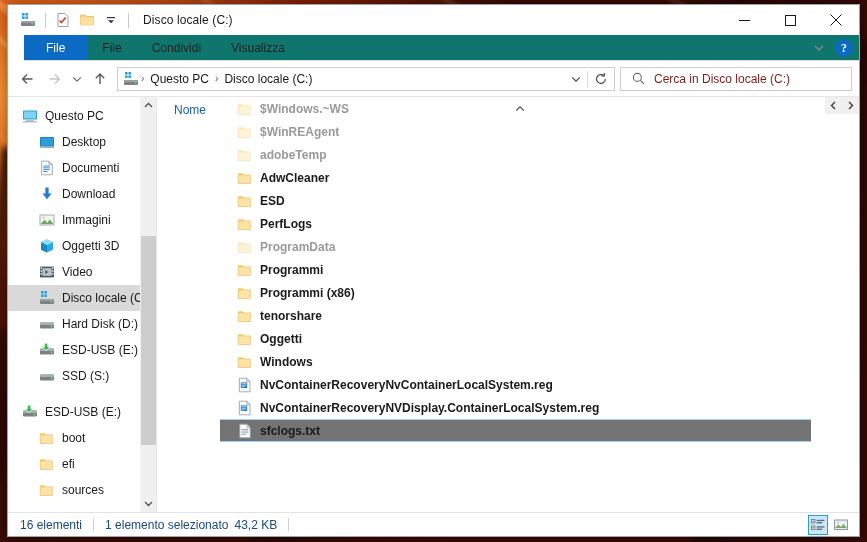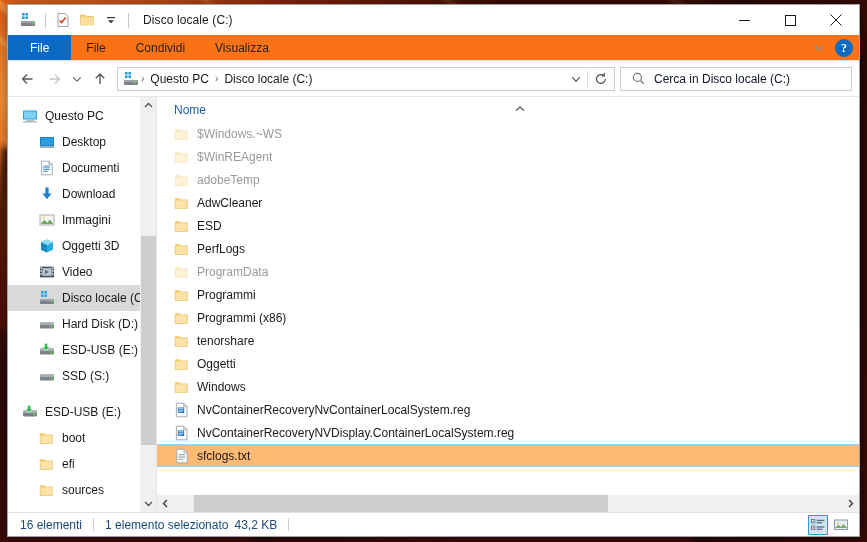--- a/index.html
+++ b/index.html
@@ -55,22 +55,23 @@
   .qat-sep { width:1px; height:15px; background:#c8c8c8; margin:0 5px; }
   .title-text {
     font-size: 12px; color: #1a1a1a; margin-left: 9px;
     white-space: nowrap; letter-spacing: .1px;
   }
   .wincontrols { position:absolute; right:0; top:0; height:30px; display:flex; }
   .wc { width:46px; height:30px; display:flex; align-items:center; justify-content:center; }
   
   .ribbon {
     height: 26px; display:flex; align-items:stretch; position:relative;
-    background:#f97316; flex: 0 0 26px;
+    background:#0f766e; flex: 0 0 26px;
     border-bottom: 1px solid #dededf;
+    margin-left: 16px;
   }
   .tab {
     padding: 0 15px; font-size:12px; color:#1f1f1f;
     display:flex; align-items:center; white-space:nowrap;
   }
   .tab.file { background:#0b6ac4; color:#fff; padding:0 22px; font-weight:400; }
   .ribbon-right { position:absolute; right:6px; top:0; height:26px; display:flex; align-items:center; gap:6px; }
   .chev-btn { width:20px; height:20px; display:flex; align-items:center; justify-content:center; }
   .help-btn {
     width:18px; height:18px; border-radius:50%; background:#0b6ac4; color:#fff;
@@ -90,21 +91,21 @@
   .crumb { font-size:12px; color:#1a1a1a; padding:0 4px; white-space:nowrap; }
   .crumb-sep { color:#5a5a5a; font-size:10px; padding:0 2px; }
   .addr-right { position:absolute; right:0; top:0; height:22px; display:flex; align-items:center; }
   .addr-drop { width:22px; height:22px; display:flex; align-items:center; justify-content:center; }
   .vsep { width:1px; height:16px; background:#d9d9d9; }
   .refresh { width:26px; height:22px; display:flex; align-items:center; justify-content:center; }
   .searchbox {
     width:232px; height:24px; border:1px solid #ccced0; margin-left:5px;
     display:flex; align-items:center; gap:8px; padding-left:9px; background:#fff;
   }
-  .search-placeholder { font-size:12px; color:#0f172a; white-space:nowrap; }
+  .search-placeholder { font-size:12px; color:#7f1d1d; white-space:nowrap; }
   
   .bodysplit { flex:1; display:flex; min-height:0; border-top:1px solid #e6e6e6; }
   
   .navpane {
     width:148px; flex:0 0 148px; background:#fff; position:relative;
     overflow:hidden; border-right:0;
   }
   .navlist { padding-top:6px; }
   .navitem {
     height:26px; display:flex; align-items:center; gap:7px;
@@ -118,36 +119,36 @@
   
   .vscroll {
     position:absolute; right:0; top:0; width:16px; height:100%;
     background:#f0f0f0; border-left:1px solid #f0f0f0;
     display:flex; flex-direction:column; align-items:center;
   }
   .vs-arrow { height:17px; width:16px; display:flex; align-items:center; justify-content:center; background:#f0f0f0; }
   .vs-track { flex:1; width:16px; position:relative; }
   .vs-thumb { position:absolute; left:0; width:16px; background:#cdcdcd; }
   
-  .filepane { flex:1; display:flex; flex-direction:column; min-width:0; background:#fff; border-left:1px solid #e6e6e6; }
+  .filepane { flex:1; display:flex; flex-direction:row; min-width:0; background:#fff; border-left:1px solid #e6e6e6;gap:14px; }
   .colheader {
     height:25px; flex:0 0 25px; display:flex; align-items:center;
     position:relative; background:#fff;
   }
   .colheader .colname {
     font-size:12px; color:#1a5fa8; padding-left:17px;
   }
   .sortcaret { position:absolute; left:358px; top:2px; }
-  .filelist { flex:1; overflow:hidden; position:relative; }
+  .filelist { flex:1; overflow:hidden; position:relative;font-weight:bold; }
   .filerow {
     height:23px; display:flex; align-items:center; gap:7px;
     font-size:12px; color:#1a1a1a; padding-left:17px; white-space:nowrap;
   }
   .filerow.selected {
-    background:#fdba74; border-top:1px solid #99d1ff; border-bottom:1px solid #99d1ff;
+    background:#737373; border-top:1px solid #99d1ff; border-bottom:1px solid #99d1ff;
     height:23px;
   }
   .filerow.dim { color:#9a9a9a; }
   .filerow.dim .ficon { opacity:.45; }
   .ficon { width:16px; height:16px; flex:0 0 16px; display:flex; align-items:center; justify-content:center; }
   
   .hscroll {
     height:17px; flex:0 0 17px; background:#f0f0f0; display:flex; align-items:center;
     position:relative;
   }

